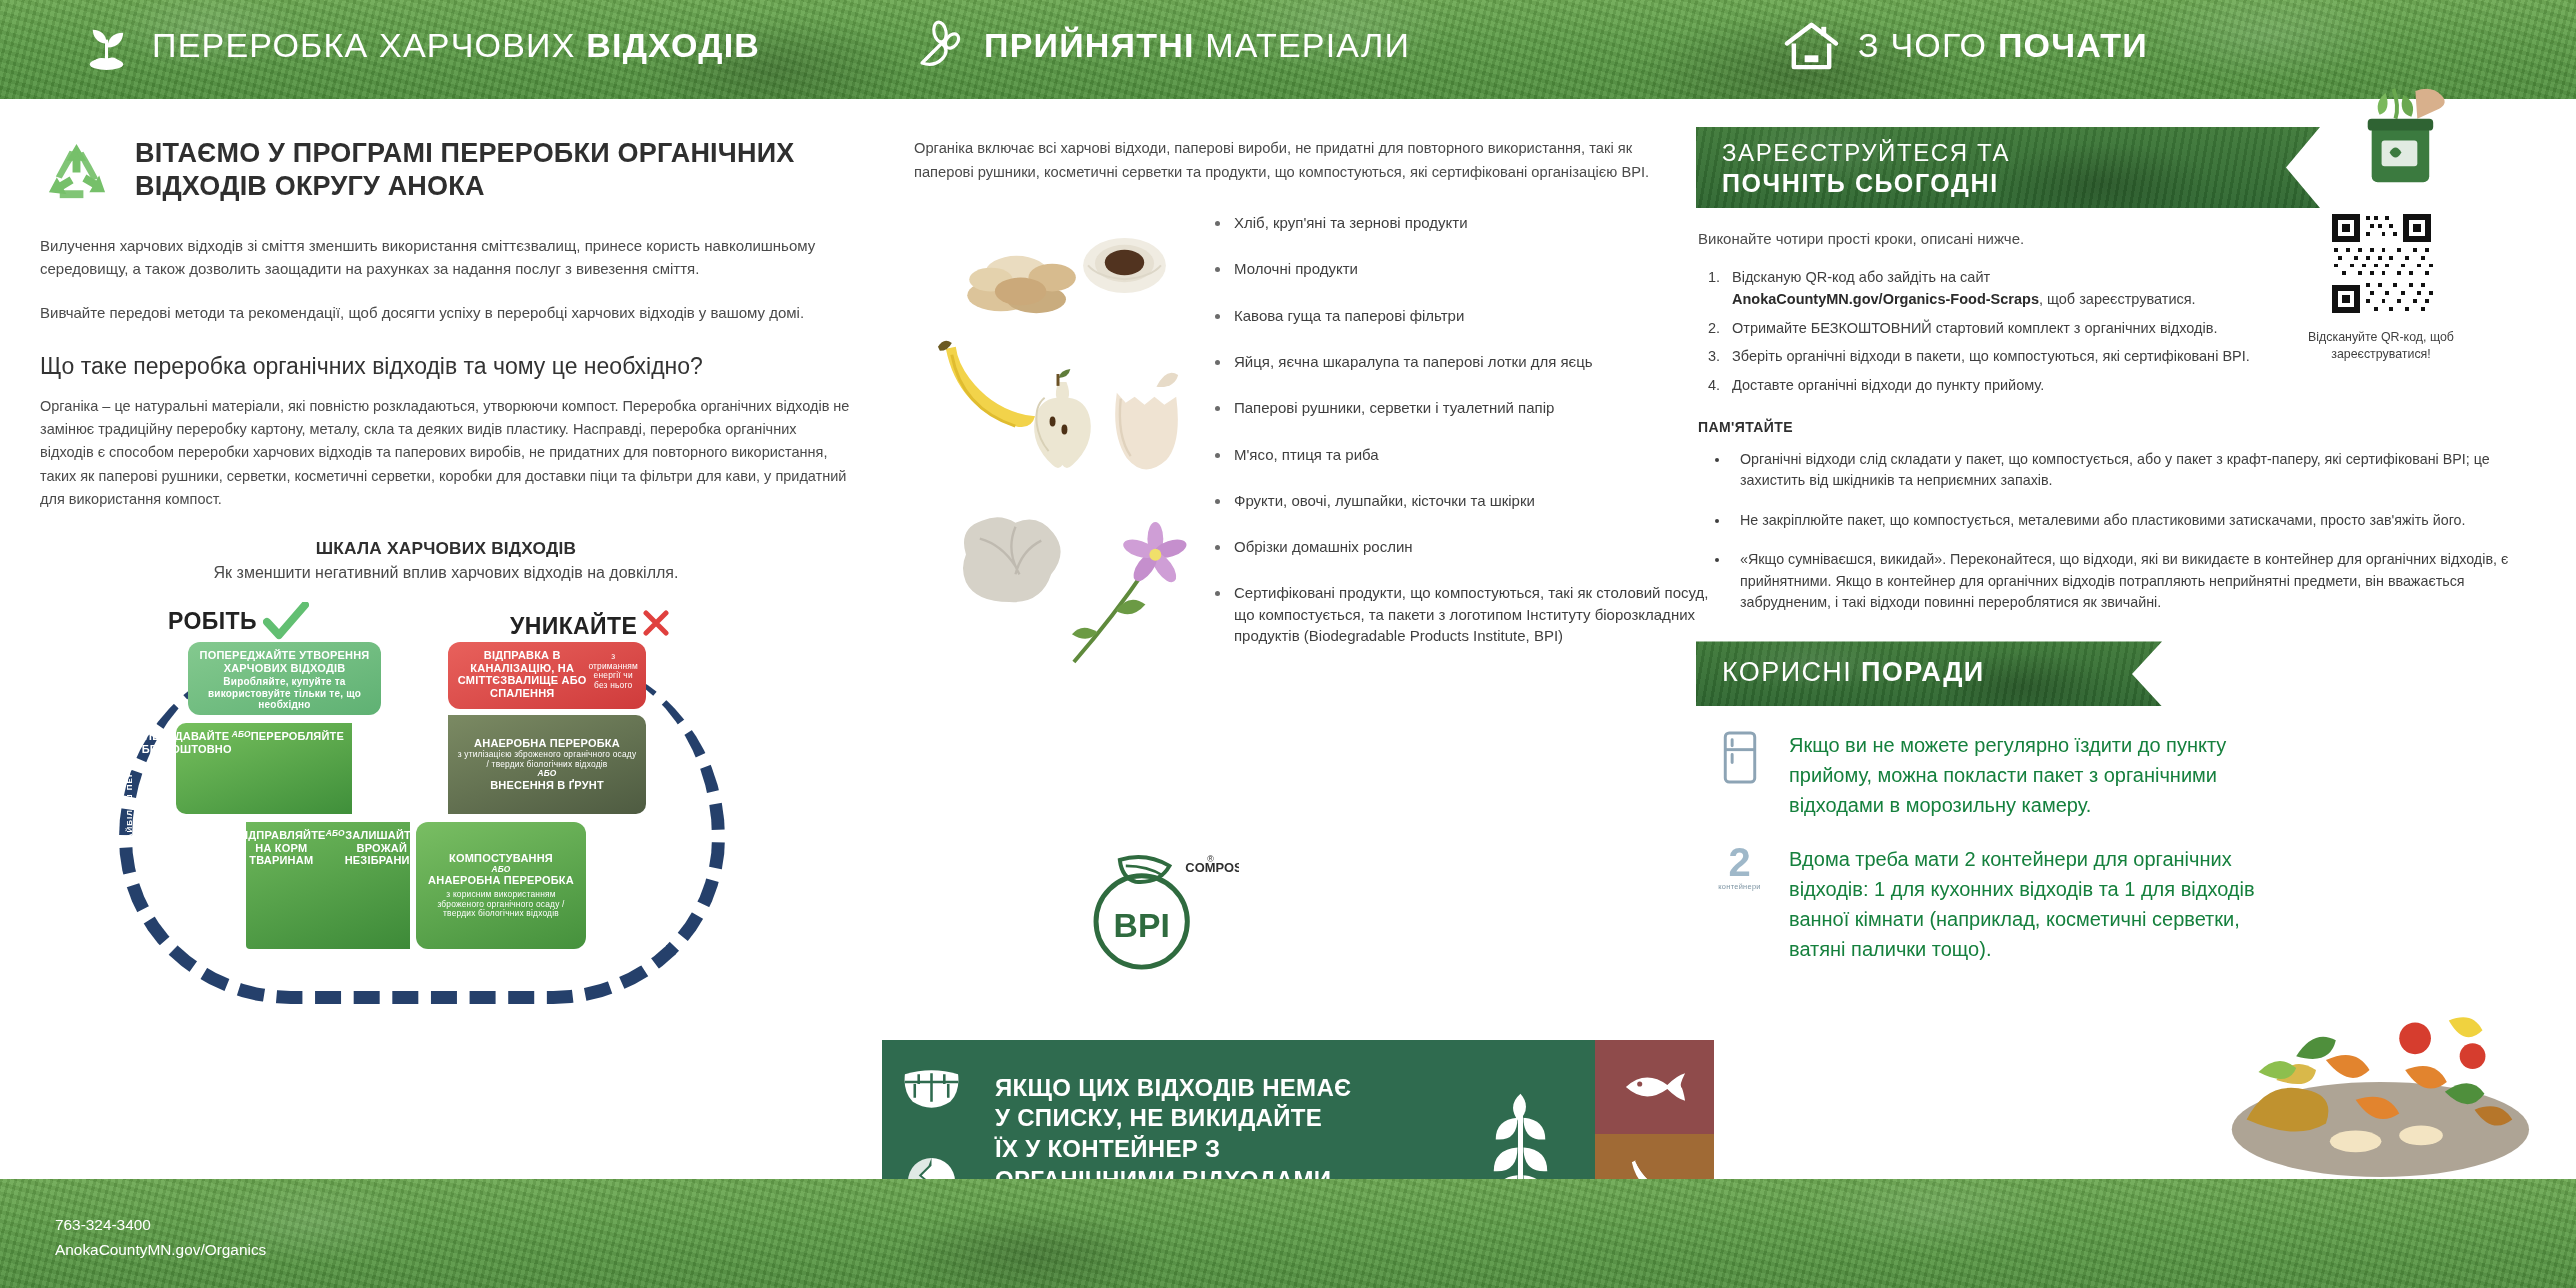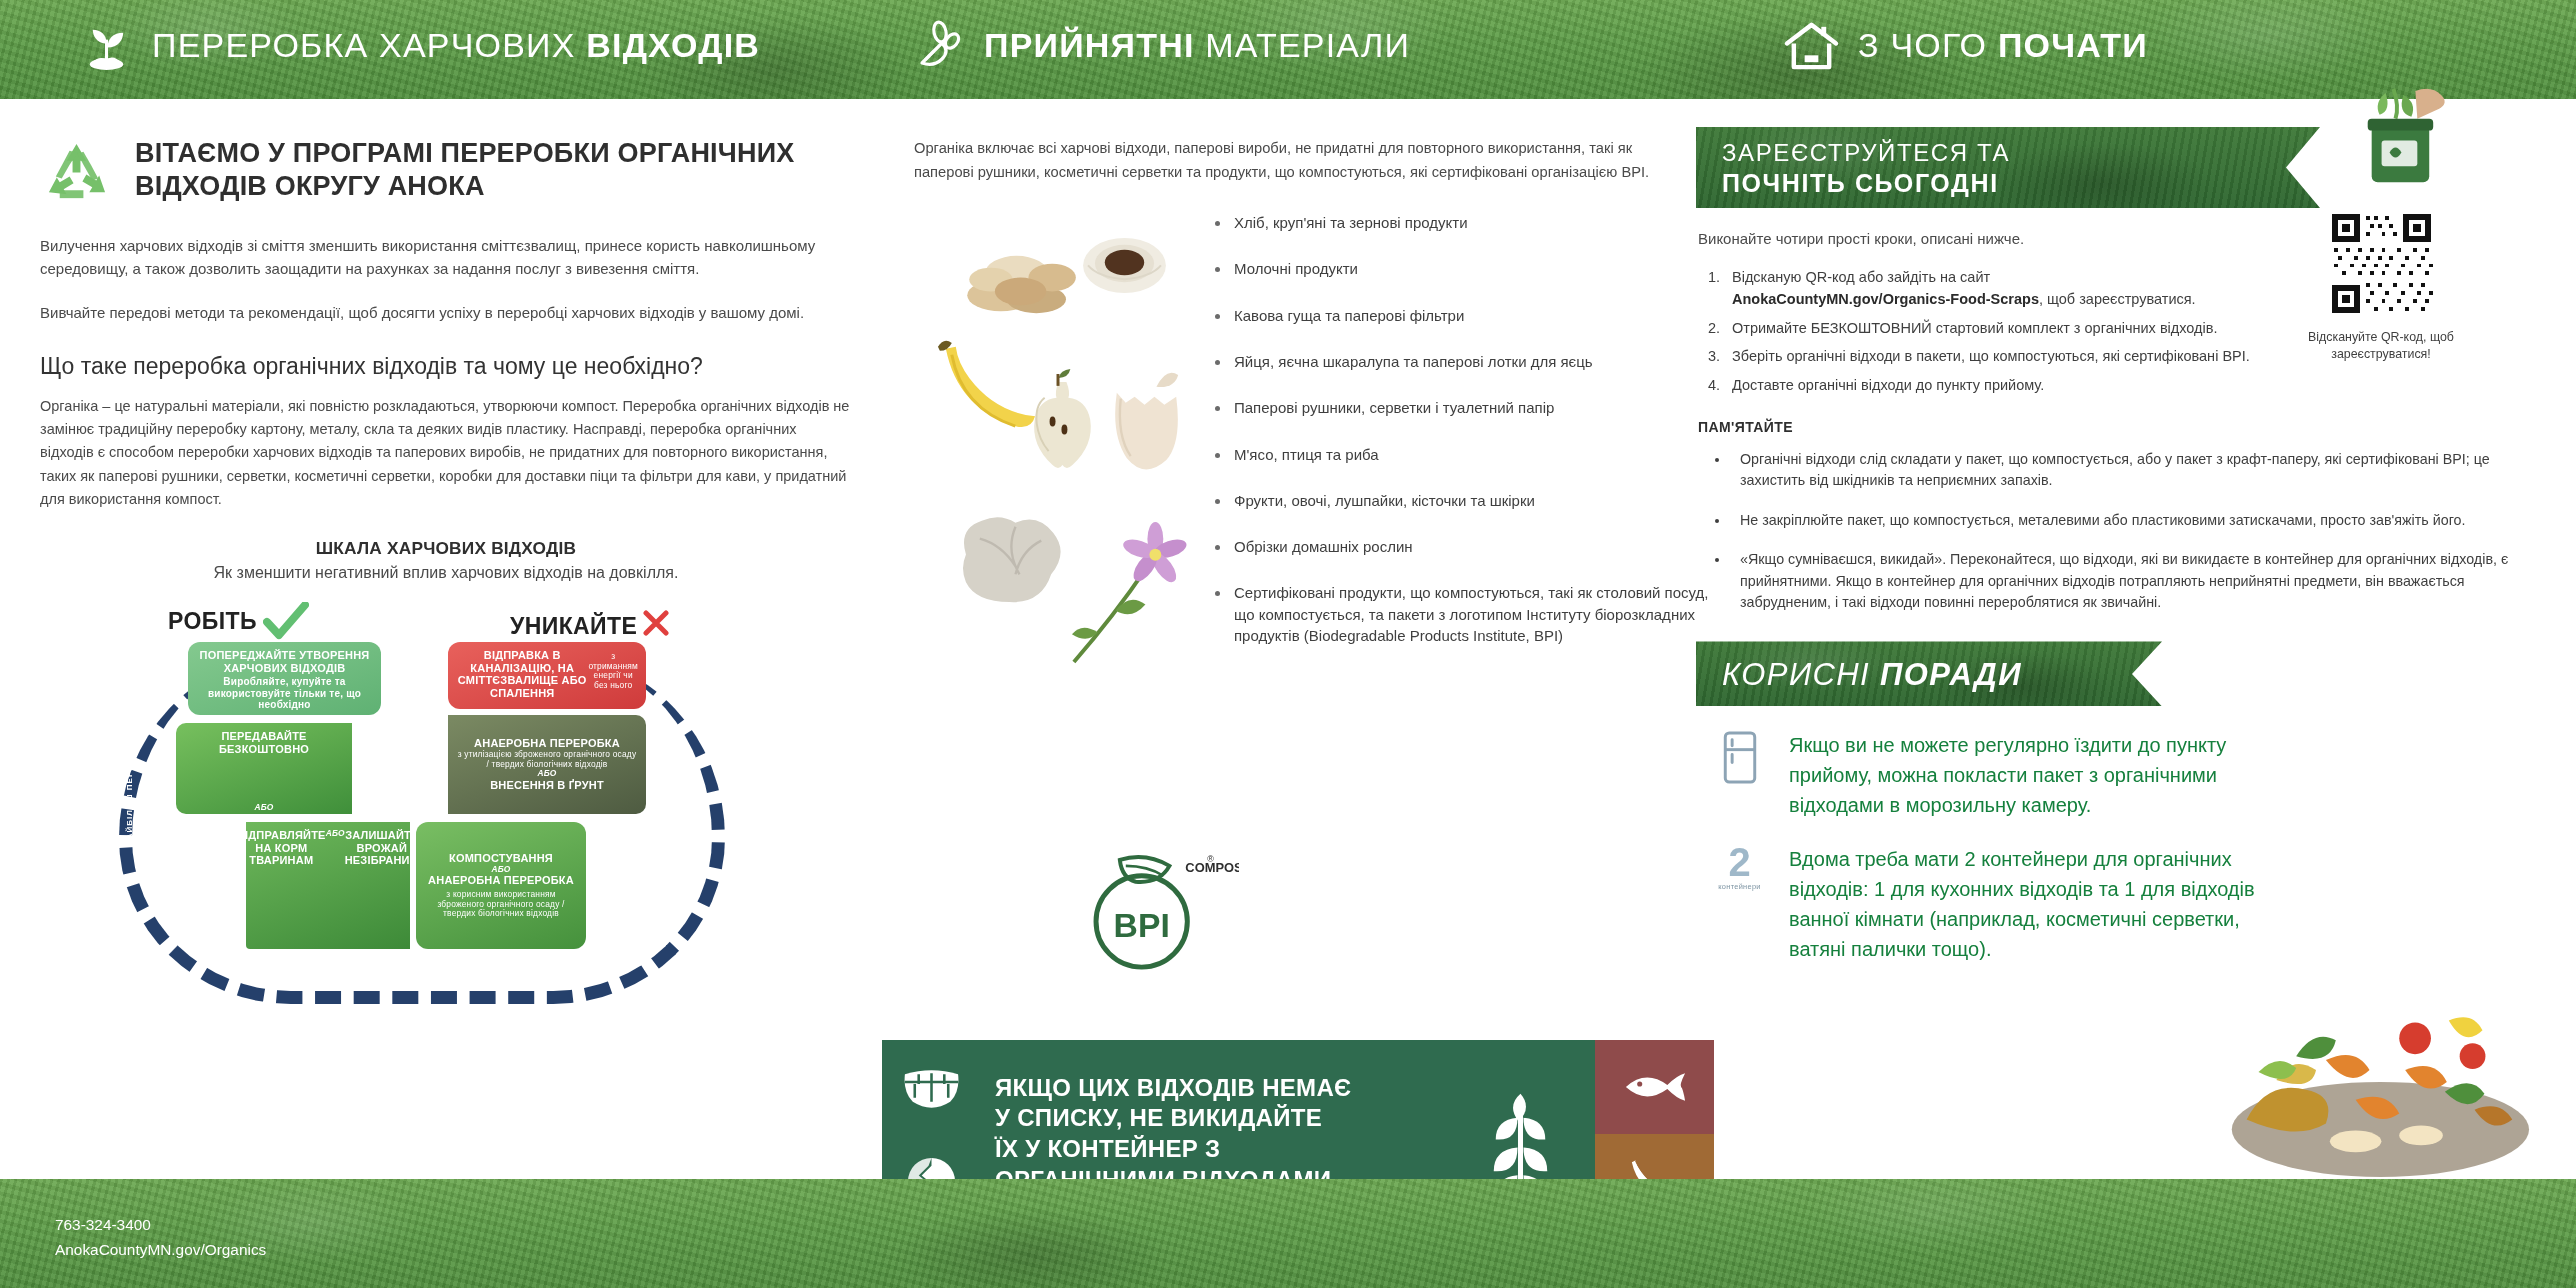--- a/index.html
+++ b/index.html
@@ -131,21 +131,21 @@
 
   .tips-ribbon { margin:28px 0 0 24px; width:466px; height:65px;
     background:
       radial-gradient(ellipse 119px 40px at 25% 35%, rgba(255,255,255,.08), transparent 70%),
       radial-gradient(ellipse 129px 50px at 70% 70%, rgba(0,0,0,.18), transparent 70%),
       repeating-linear-gradient(100deg, rgba(0,0,0,.08) 0 3px, rgba(255,255,255,.04) 3px 8px),
       linear-gradient(180deg,#3f7a39,#2e6630);
     clip-path: polygon(0 0, 100% 0, calc(100% - 30px) 50%, 100% 100%, 0 100%);
     padding:16px 0 0 26px;
   }
-  .tips-ribbon .t1 { color:#fff; font-size:31px; letter-spacing:1.4px;font-style:italic; }
+  .tips-ribbon .t1 { color:#fff; font-size:27px; letter-spacing:1.4px; }
   .tips-ribbon .t1 .lt { font-weight:300; }
   .tips-ribbon .t1 .bd { font-weight:800; }
 
   .tip { display:flex; gap:22px; margin:24px 0 0 40px; width:555px; }
   .tip-ico { flex:0 0 55px; display:flex; justify-content:center; }
   .tip-txt { font-size:20px; color:#15803d; line-height:1.5; }
   .tip-num { font-size:40px; font-weight:800; color:#9fb8c9; line-height:.9; text-align:center; }
   .tip-num-cap { font-size:7.4px; color:#7d94a3; letter-spacing:0.3px; text-align:center; margin-top:2px; }
 
   
@@ -272,21 +272,21 @@
 
       <div class="hs-arc"></div>
       <div class="hs-arc-label" style="left:26px; top:131px; writing-mode:vertical-rl; transform:rotate(180deg);">НАЙБІЛЬШ ПЕРЕВАЖНО</div>
       <div class="hs-arc-label" style="right:18px; top:234px; writing-mode:vertical-rl;">НАЙМЕНШ ПЕРЕВАЖНО</div>
 
       <div class="hs-box grn1" style="left:89px; top:44px; width:193px; height:73px;">
         <div class="t1">ПОПЕРЕДЖАЙТЕ УТВОРЕННЯ ХАРЧОВИХ ВІДХОДІВ</div>
         <div class="t2" style="margin-top:2px;">Виробляйте, купуйте та використовуйте тільки те, що необхідно</div>
       </div>
 
-      <div class="hs-box grn2" style="left:77px; top:125px; width:176px; height:91px; border-radius:10px 0 0 10px; display:flex;flex-direction:column;justify-content:space-between;gap:48px;">
+      <div class="hs-box grn2" style="left:77px; top:125px; width:176px; height:91px; border-radius:10px 0 0 10px; display:flex;flex-direction:row;justify-content:flex-end;">
         <div class="t1">ПЕРЕДАВАЙТЕ БЕЗКОШТОВНО</div>
         <div class="abo">АБО</div>
         <div class="t1">ПЕРЕРОБЛЯЙТЕ</div>
       </div>
 
       <div class="hs-box grn3" style="left:147px; top:224px; width:164px; height:127px; border-radius:0 0 0 4px; display:flex;justify-content:center;">
         <div class="t1">ВІДПРАВЛЯЙТЕ НА КОРМ ТВАРИНАМ</div>
         <div class="abo">АБО</div>
         <div class="t1">ЗАЛИШАЙТЕ ВРОЖАЙ НЕЗІБРАНИМ</div>
       </div>

